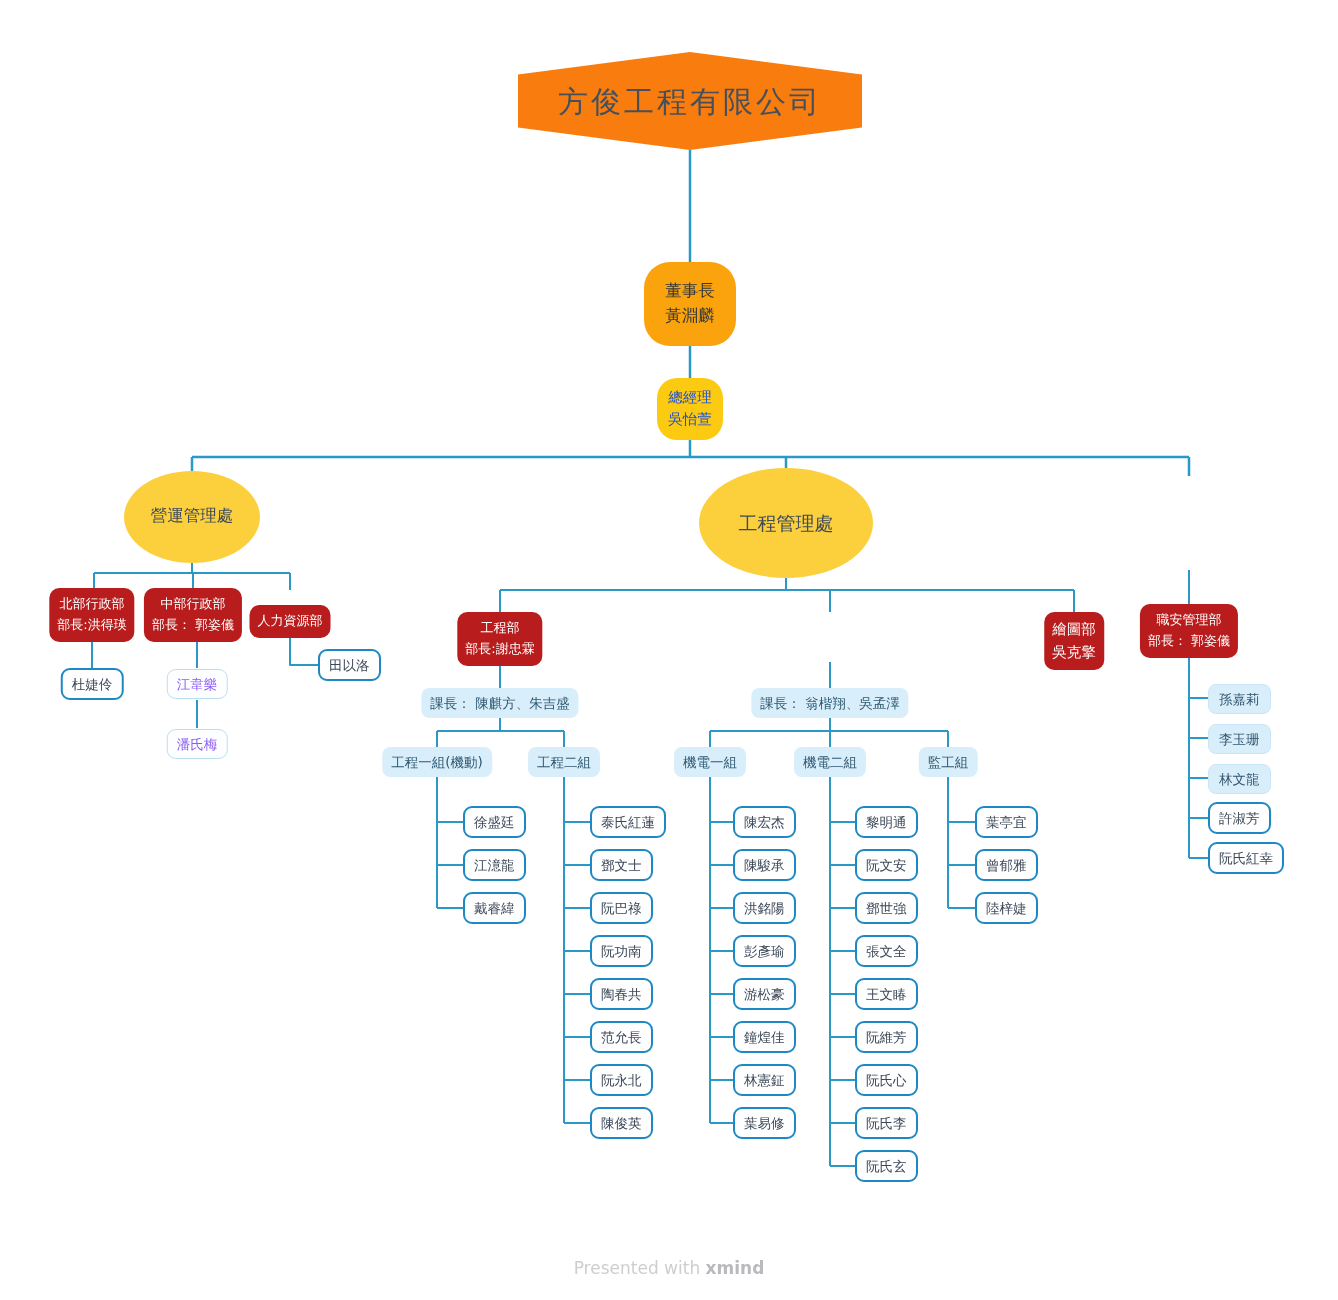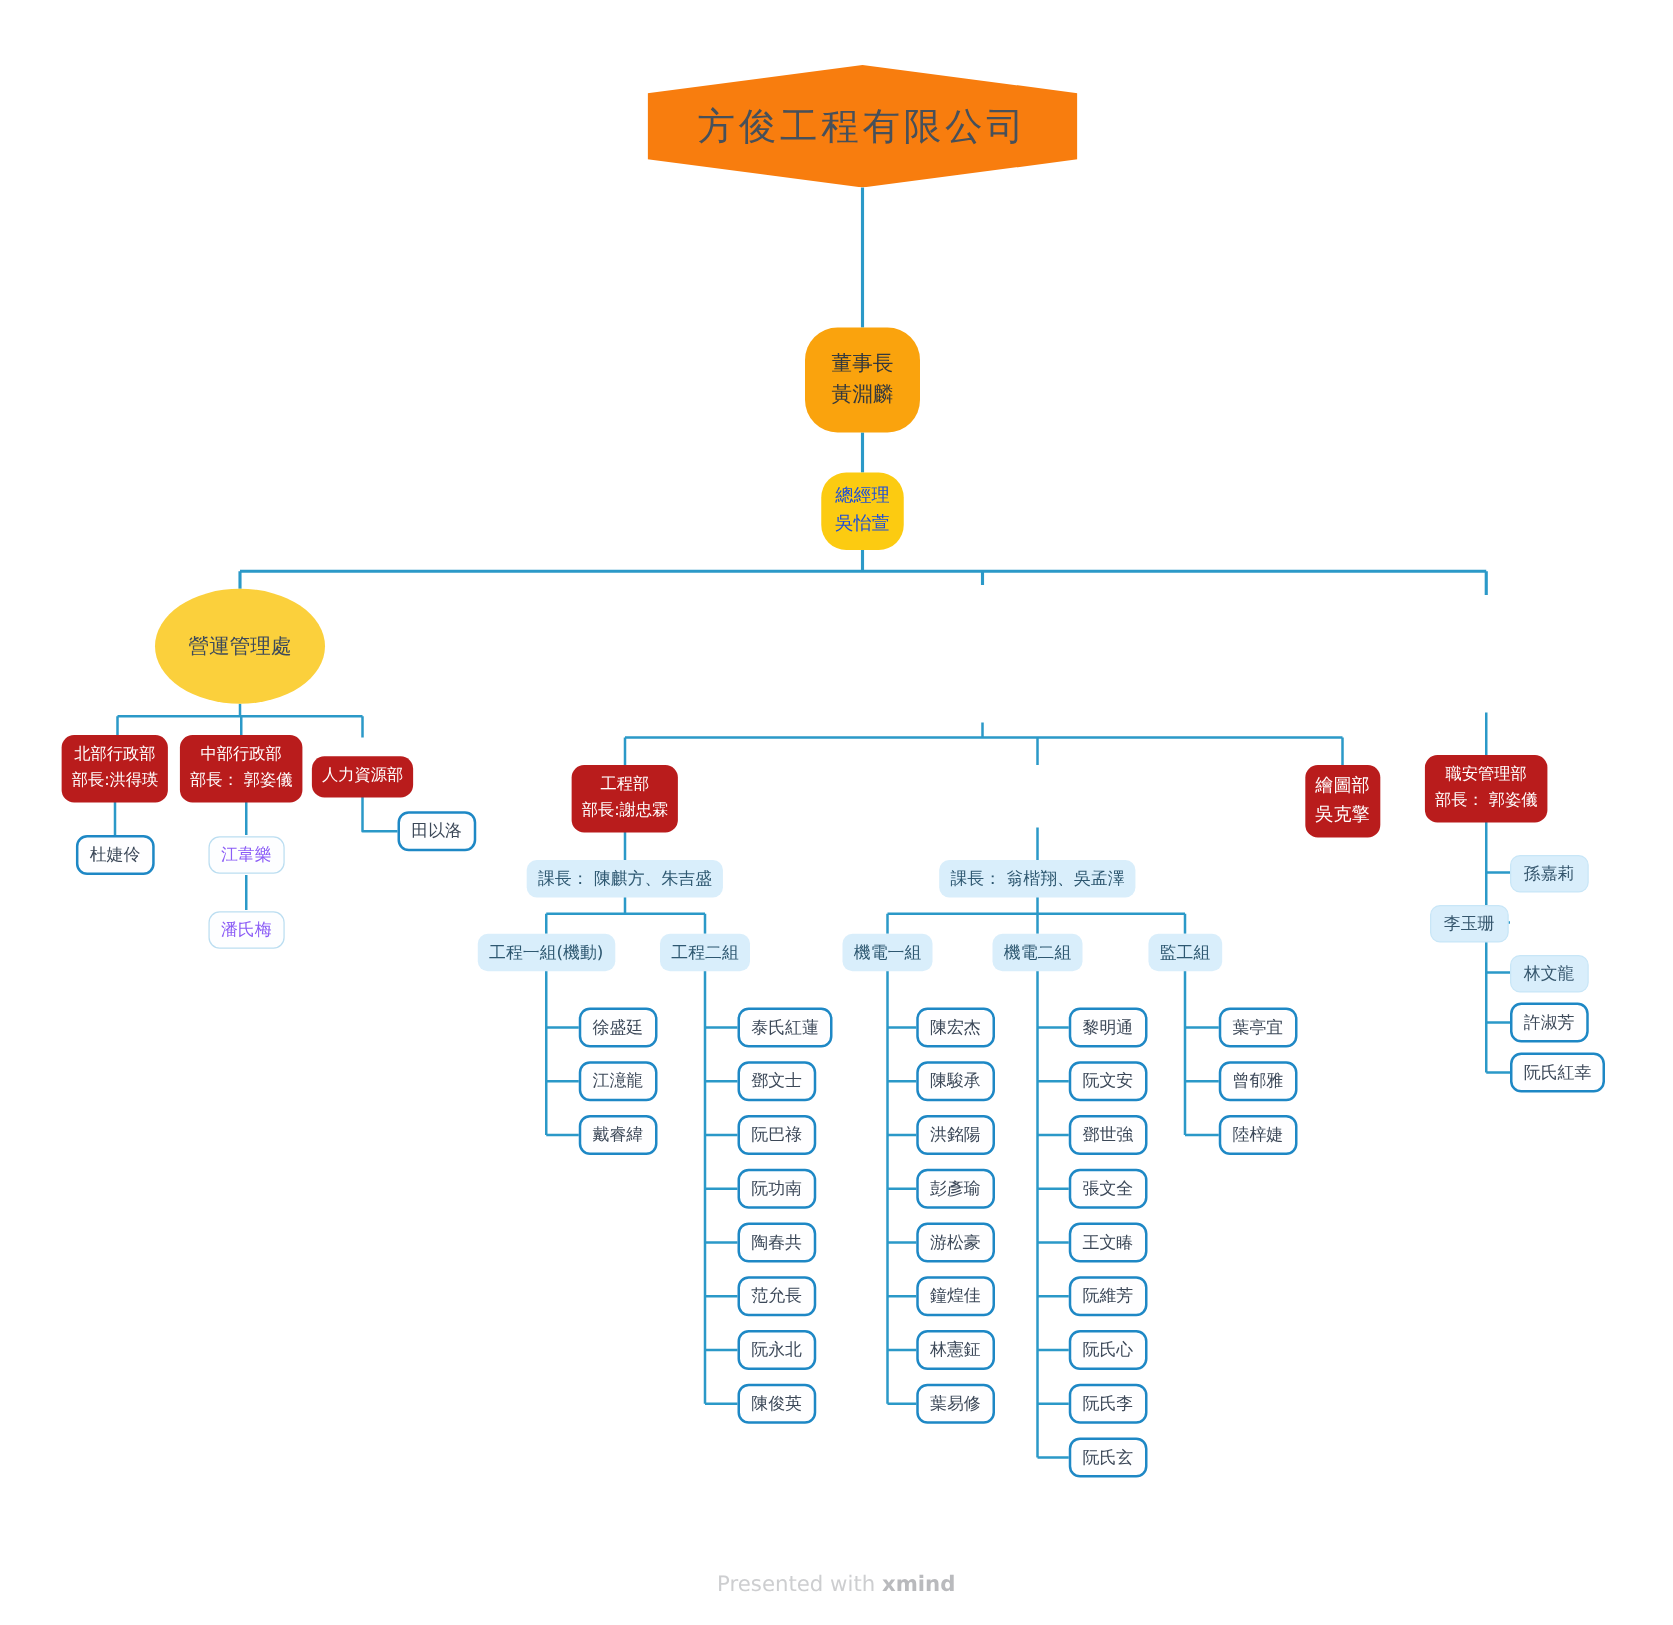--- a/index.html
+++ b/index.html
@@ -64,21 +64,22 @@
     <path d="M948 775 V908 M948 822 H975 M948 865 H975 M948 908 H975"></path>
     <path d="M1189 570 V604 M1189 652 V858 M1189 698 H1208 M1189 738 H1208 M1189 778 H1208 M1189 818 H1208 M1189 858 H1208"></path>
   </svg>
 
   <div class="node hexagon cx" style="left:690px; top:52px; width:344px; height:98px;">方俊工程有限公司</div>
   <div class="node chairman cx" style="left:690px; top:262px; width:92px; height:84px;">董事長
 黃淵麟</div>
   <div class="node gm cx" style="left:690px; top:378px; width:66px; height:62px;">總經理
 吳怡萱</div>
 
-  <div class="node ellipse cx" style="left:192px; top:471px; width:136px; height:92px; font-size:16.5px;">營運管理處</div>
+  <div class="node ellipse cx" style="left:192px; top:471px; width:136px; height:92px; font-size:16.5px;font-family:Liberation Mono, monospace;">營運管理處</div>
+  <div class="node ellipse cx" style="left:786px; top:468px; width:174px; height:110px; font-size:19px;">工程管理處</div>
 
   <div class="node dept cx" style="left:92px; top:588px;">北部行政部
 部長:洪得瑛</div>
   <div class="node dept cx" style="left:193px; top:588px;">中部行政部
 部長： 郭姿儀</div>
   <div class="node dept cx" style="left:290px; top:605px;">人力資源部</div>
   <div class="node leaf cx" style="left:92px; top:668px;">杜婕伶</div>
   <div class="node leaf-light cx" style="left:197px; top:669px;">江韋樂</div>
   <div class="node leaf-light cx" style="left:197px; top:729px;">潘氏梅</div>
   <div class="node leaf" style="left:318px; top:649px;">田以洛</div>
@@ -129,21 +130,21 @@
   <div class="node leaf" style="left:975px; top:806px;">葉亭宜</div>
   <div class="node leaf" style="left:975px; top:849px;">曾郁雅</div>
   <div class="node leaf" style="left:975px; top:892px;">陸梓婕</div>
 
   <div class="node dept cx" style="left:1074px; top:612px; font-size:14.5px;">繪圖部
 吳克擎</div>
 
   <div class="node dept cx" style="left:1189px; top:604px;">職安管理部
 部長： 郭姿儀</div>
   <div class="node leaf-soft" style="left:1208px; top:684px;">孫嘉莉</div>
-  <div class="node leaf-soft" style="left:1144px; top:724px;">李玉珊</div>
+  <div class="node leaf-soft" style="left:1208px; top:724px;">李玉珊</div>
   <div class="node leaf-soft" style="left:1208px; top:764px;">林文龍</div>
   <div class="node leaf" style="left:1208px; top:802px;">許淑芳</div>
   <div class="node leaf" style="left:1208px; top:842px;">阮氏紅幸</div>
 
   <div class="footer">
     <span>Presented with </span><span class="brand">xmind</span>
   </div>
 
 </div>
 

